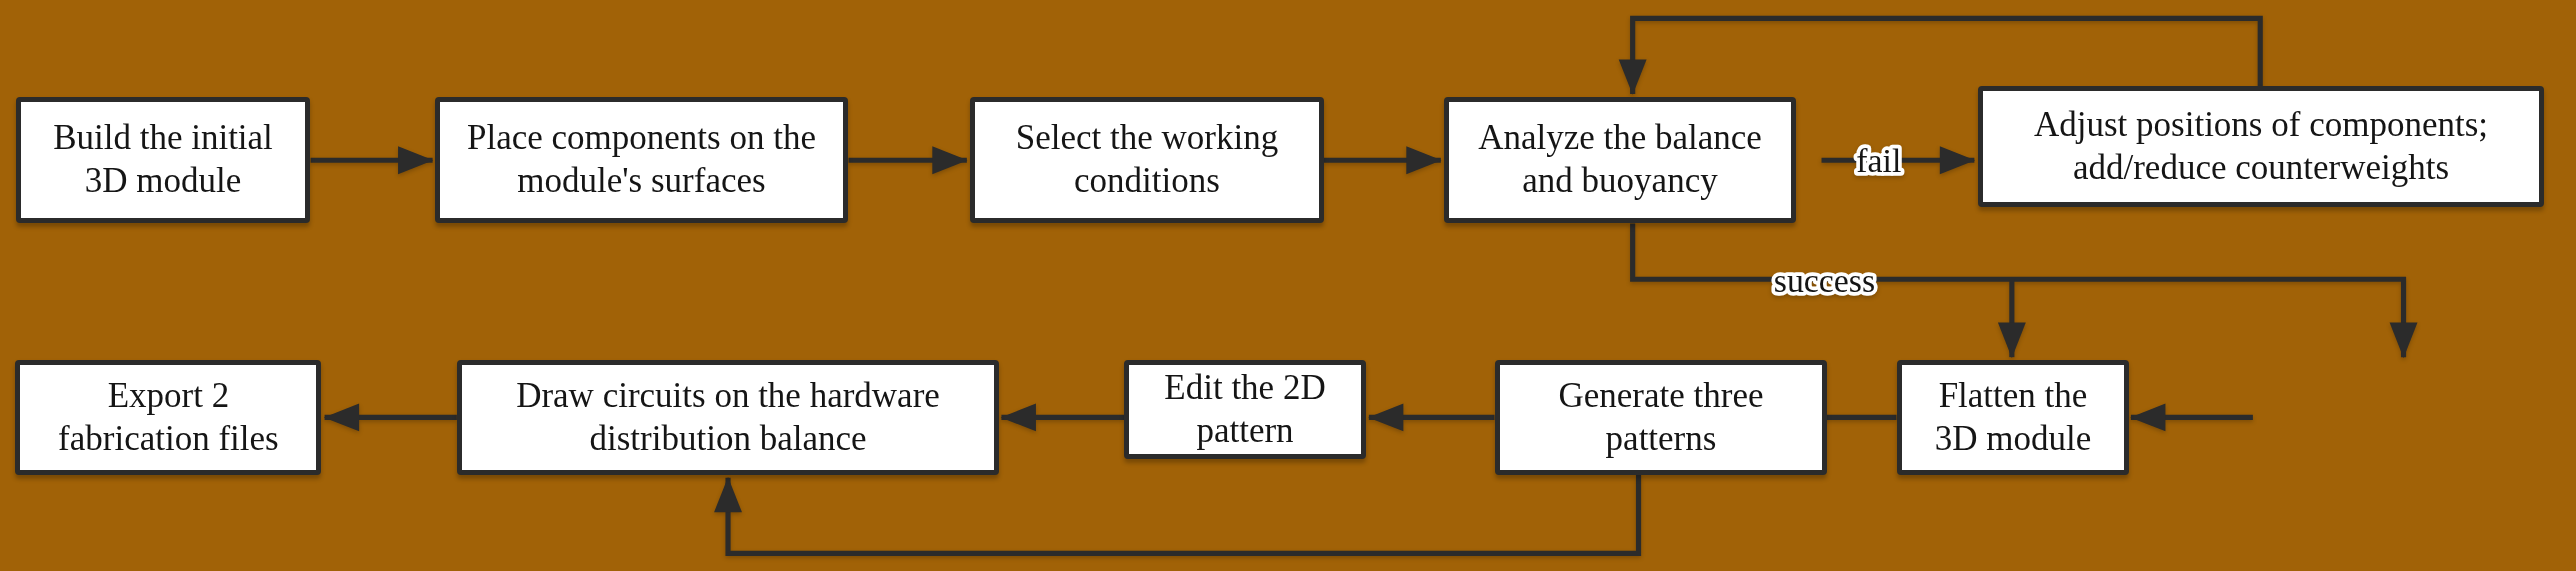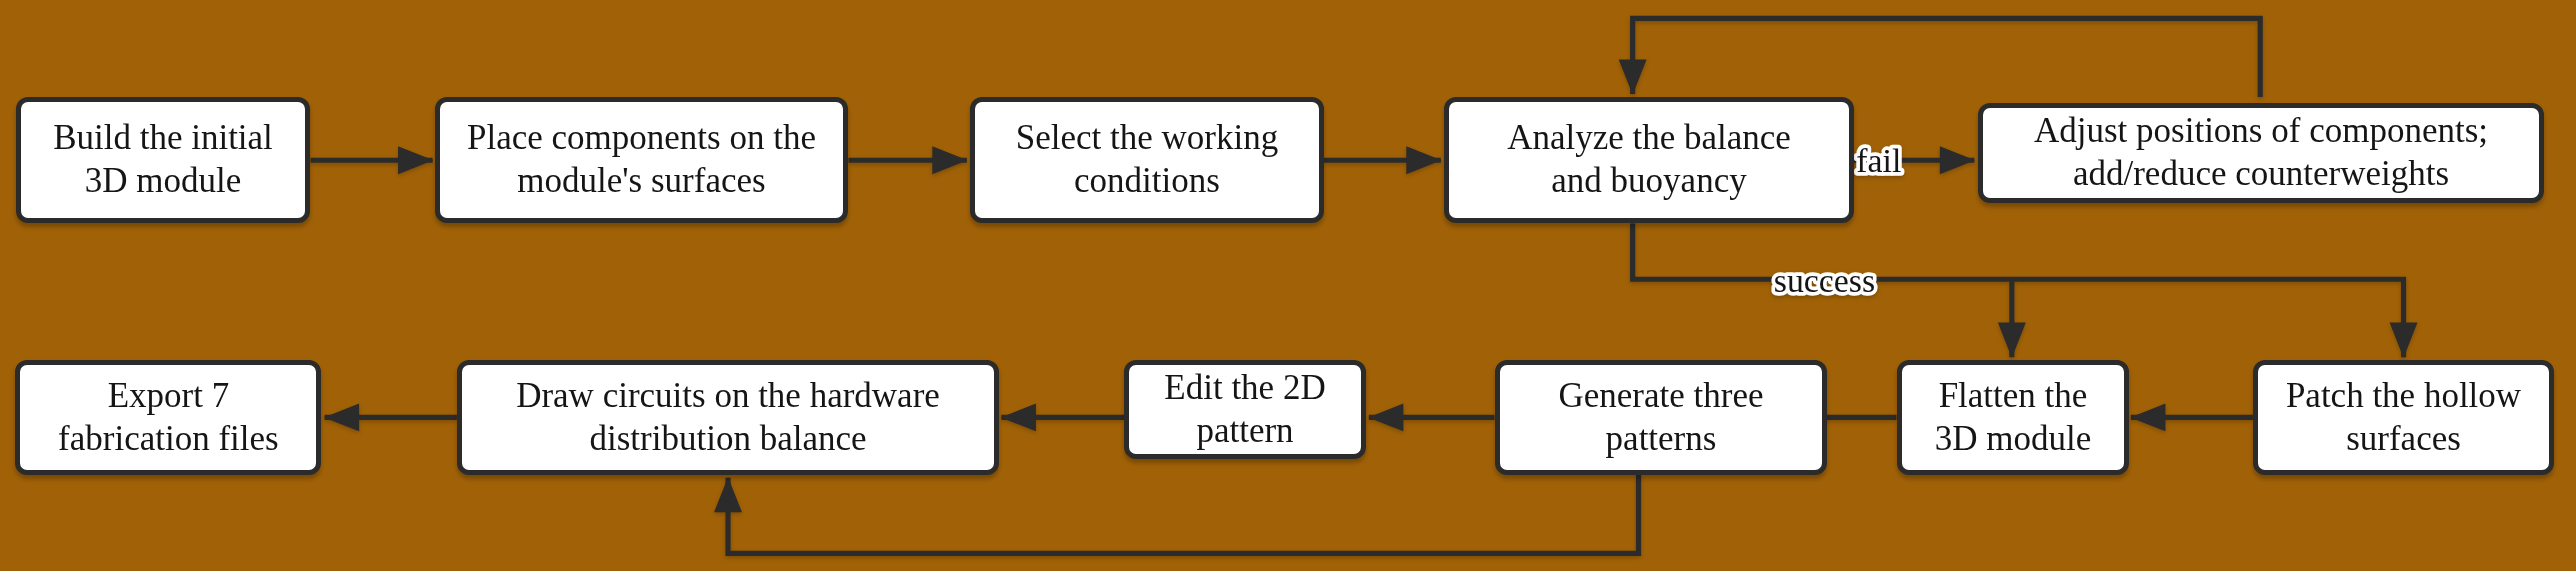--- a/index.html
+++ b/index.html
@@ -30,21 +30,21 @@
     paint-order: stroke;
     stroke: #ffffff;
     stroke-width: 10;
     stroke-linejoin: round;
   }
   .node {
     position: absolute;
     box-sizing: border-box;
     background: #ffffff;
     border: 5.9px solid #2b2b2b;
-    border-radius: 12px;
+    border-radius: 4px;
     display: flex;
     align-items: center;
     justify-content: center;
     text-align: center;
     font-size: 35px;
     line-height: 1.22;
     color: #151515;
     white-space: pre-line;
     box-shadow: 0 3.7px 4.4px rgba(0,0,0,0.25);
   }
@@ -82,32 +82,30 @@
     <text class="edge-label" x="2556" y="234">fail</text>
     <text class="edge-label" x="2482" y="397">success</text>
   </svg>
 
   <div class="node" style="left:16px;   top:97px; width:294px; height:126px;">Build the initial
 3D module</div>
   <div class="node" style="left:435px;  top:97px; width:413px; height:126px;">Place components on the
 module's surfaces</div>
   <div class="node" style="left:970px; top:97px; width:354px; height:126px;">Select the working
 conditions</div>
-  <div class="node" style="left:1444px; top:97px; width:410px; height:126px;">Analyze the balance
+  <div class="node" style="left:1444px; top:97px; width:352px; height:126px;">Analyze the balance
 and buoyancy</div>
-  <div class="node" style="left:1978px; top:103px; width:566px; height:100px;">Adjust positions of components;
+  <div class="node" style="left:1978px; top:86px; width:566px; height:121px;">Adjust positions of components;
 add/reduce counterweights</div>
 
-  <div class="node" style="left:2253px; top:360px; width:301px; height:115px;">Patch the hollow
-surfaces</div>
   <div class="node" style="left:1897px; top:360px; width:232px; height:115px;">Flatten the
 3D module</div>
   <div class="node" style="left:1495px; top:360px; width:332px; height:115px;">Generate three
 patterns</div>
   <div class="node" style="left:1124px; top:360px; width:242px; height:99px;">Edit the 2D
 pattern</div>
   <div class="node" style="left:457px;  top:360px; width:542px; height:115px;">Draw circuits on the hardware
 distribution balance</div>
-  <div class="node" style="left:15.4px;   top:360px; width:306px; height:115px;">Export 7
+  <div class="node" style="left:15.4px;   top:360px; width:306px; height:115px;">Export 2
 fabrication files</div>
 
 </div>
 
 
 </body></html>

